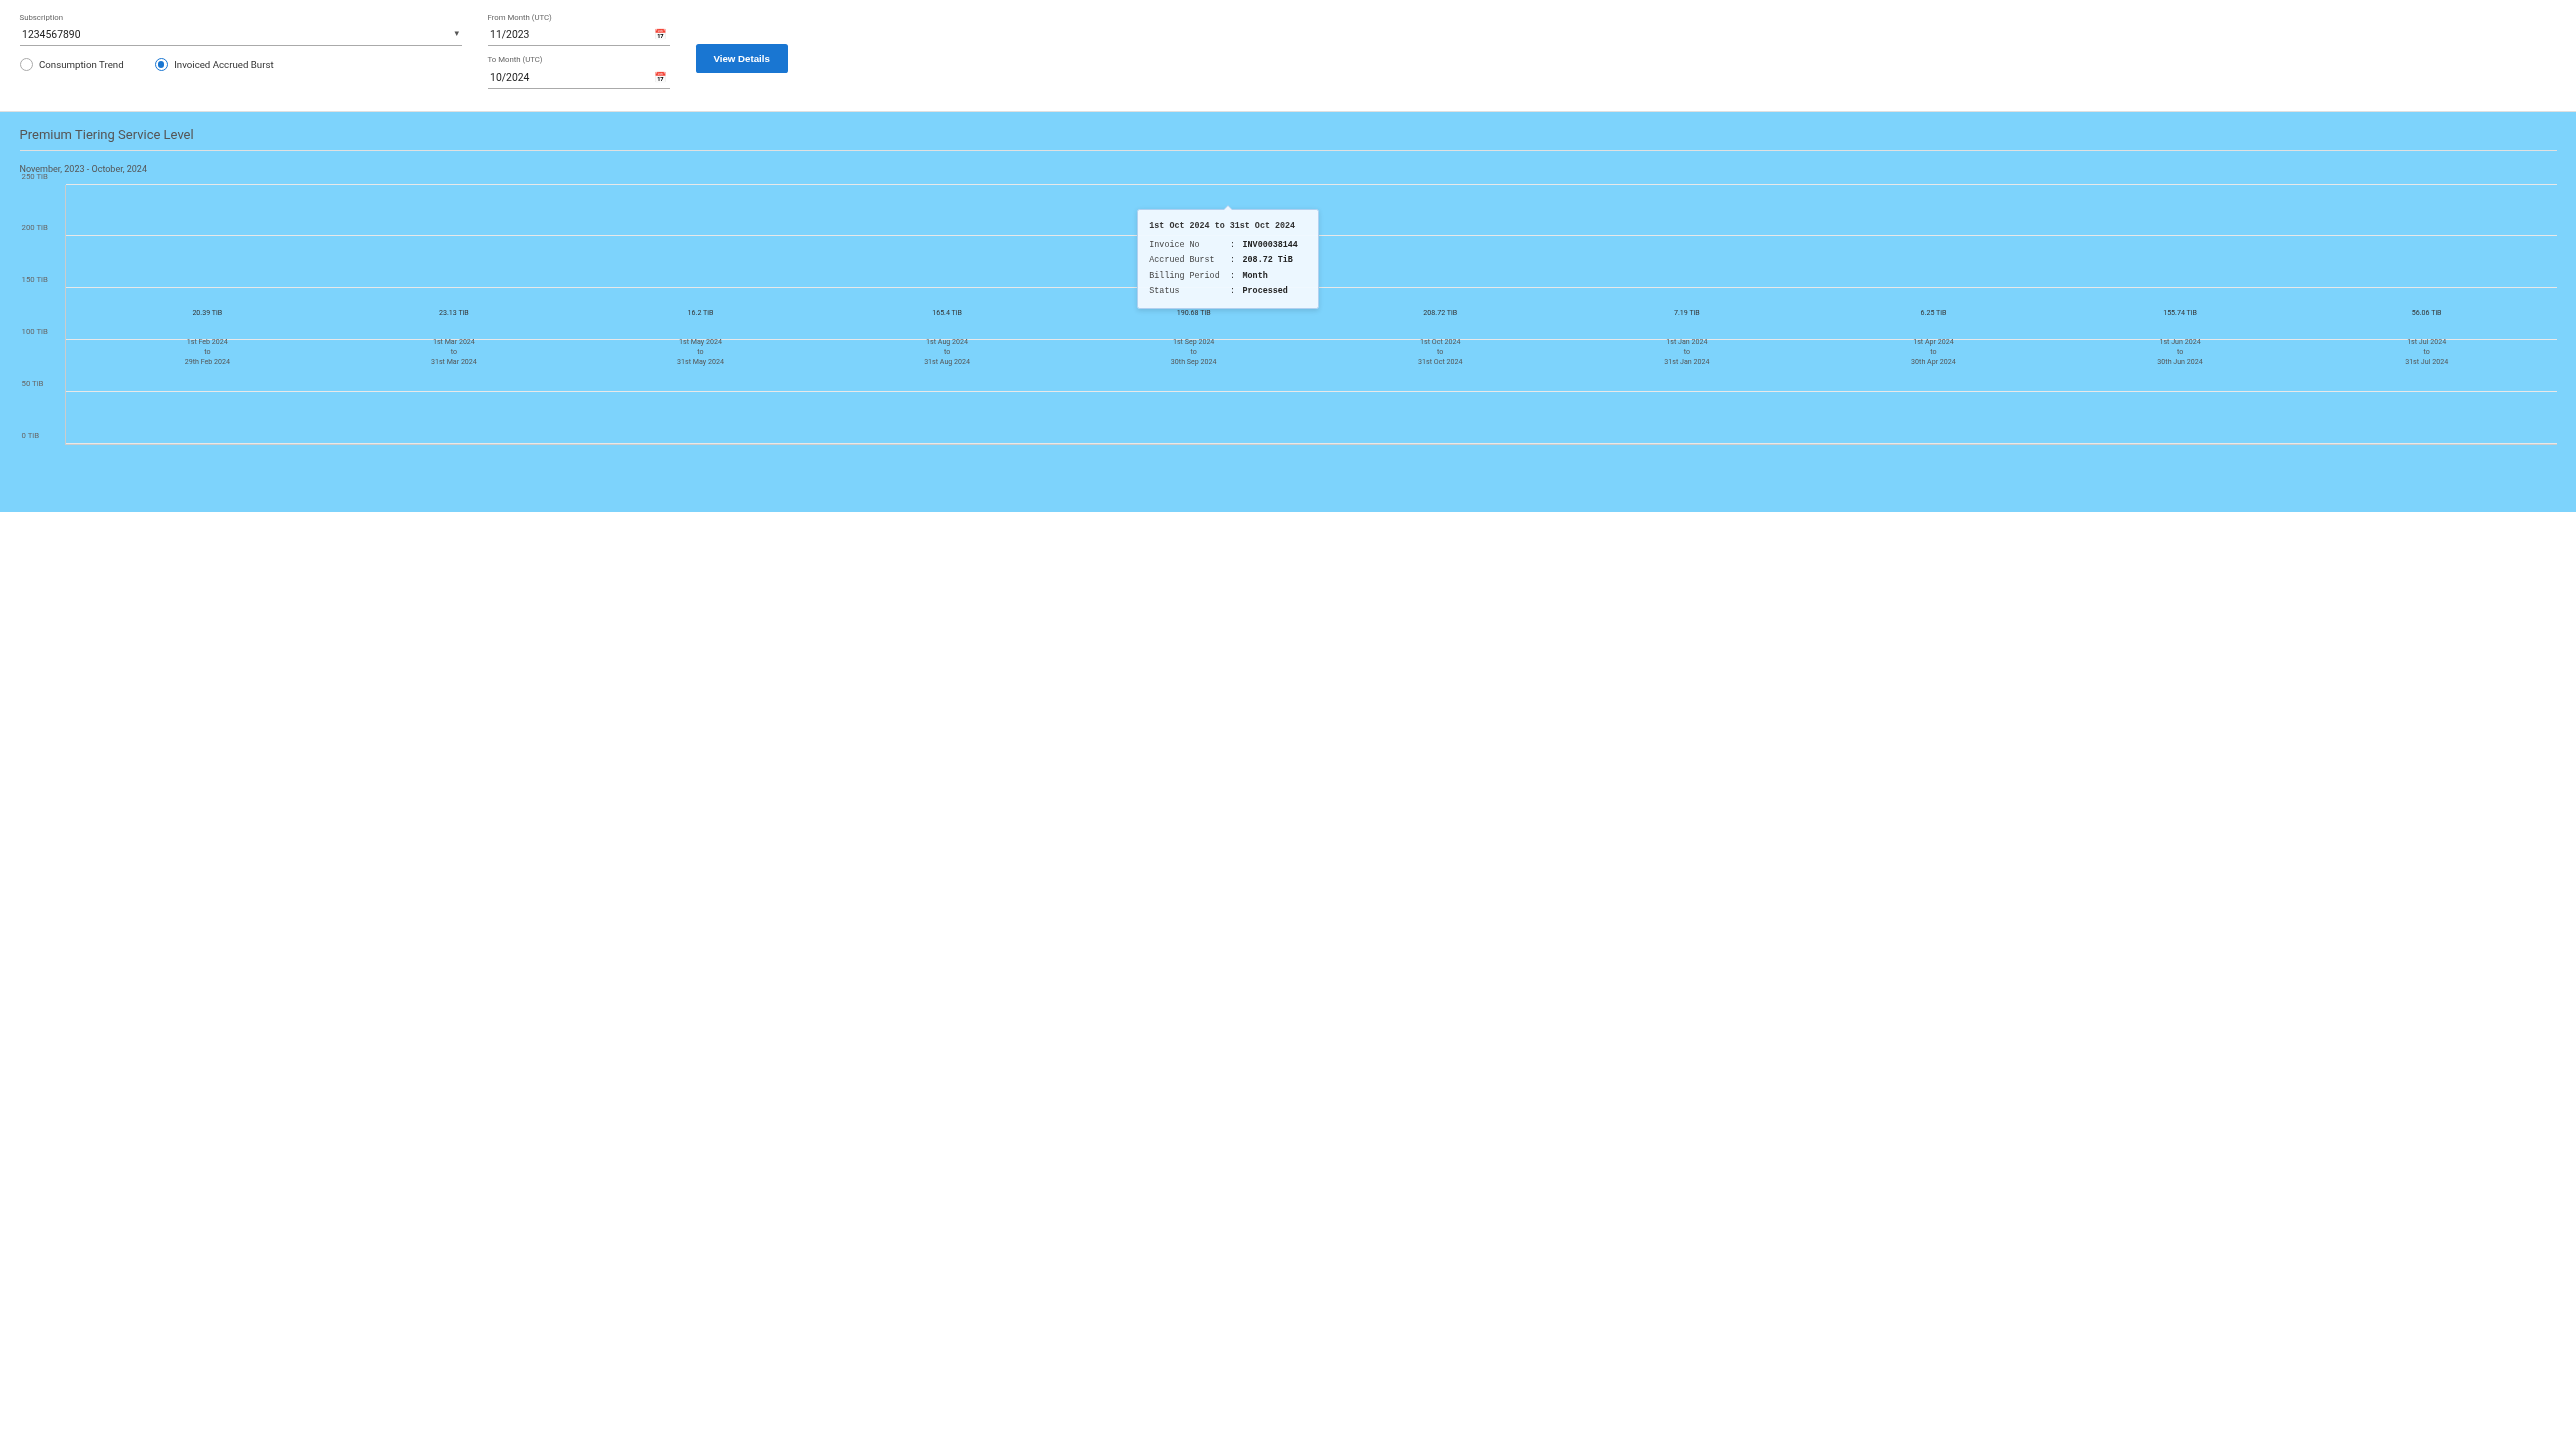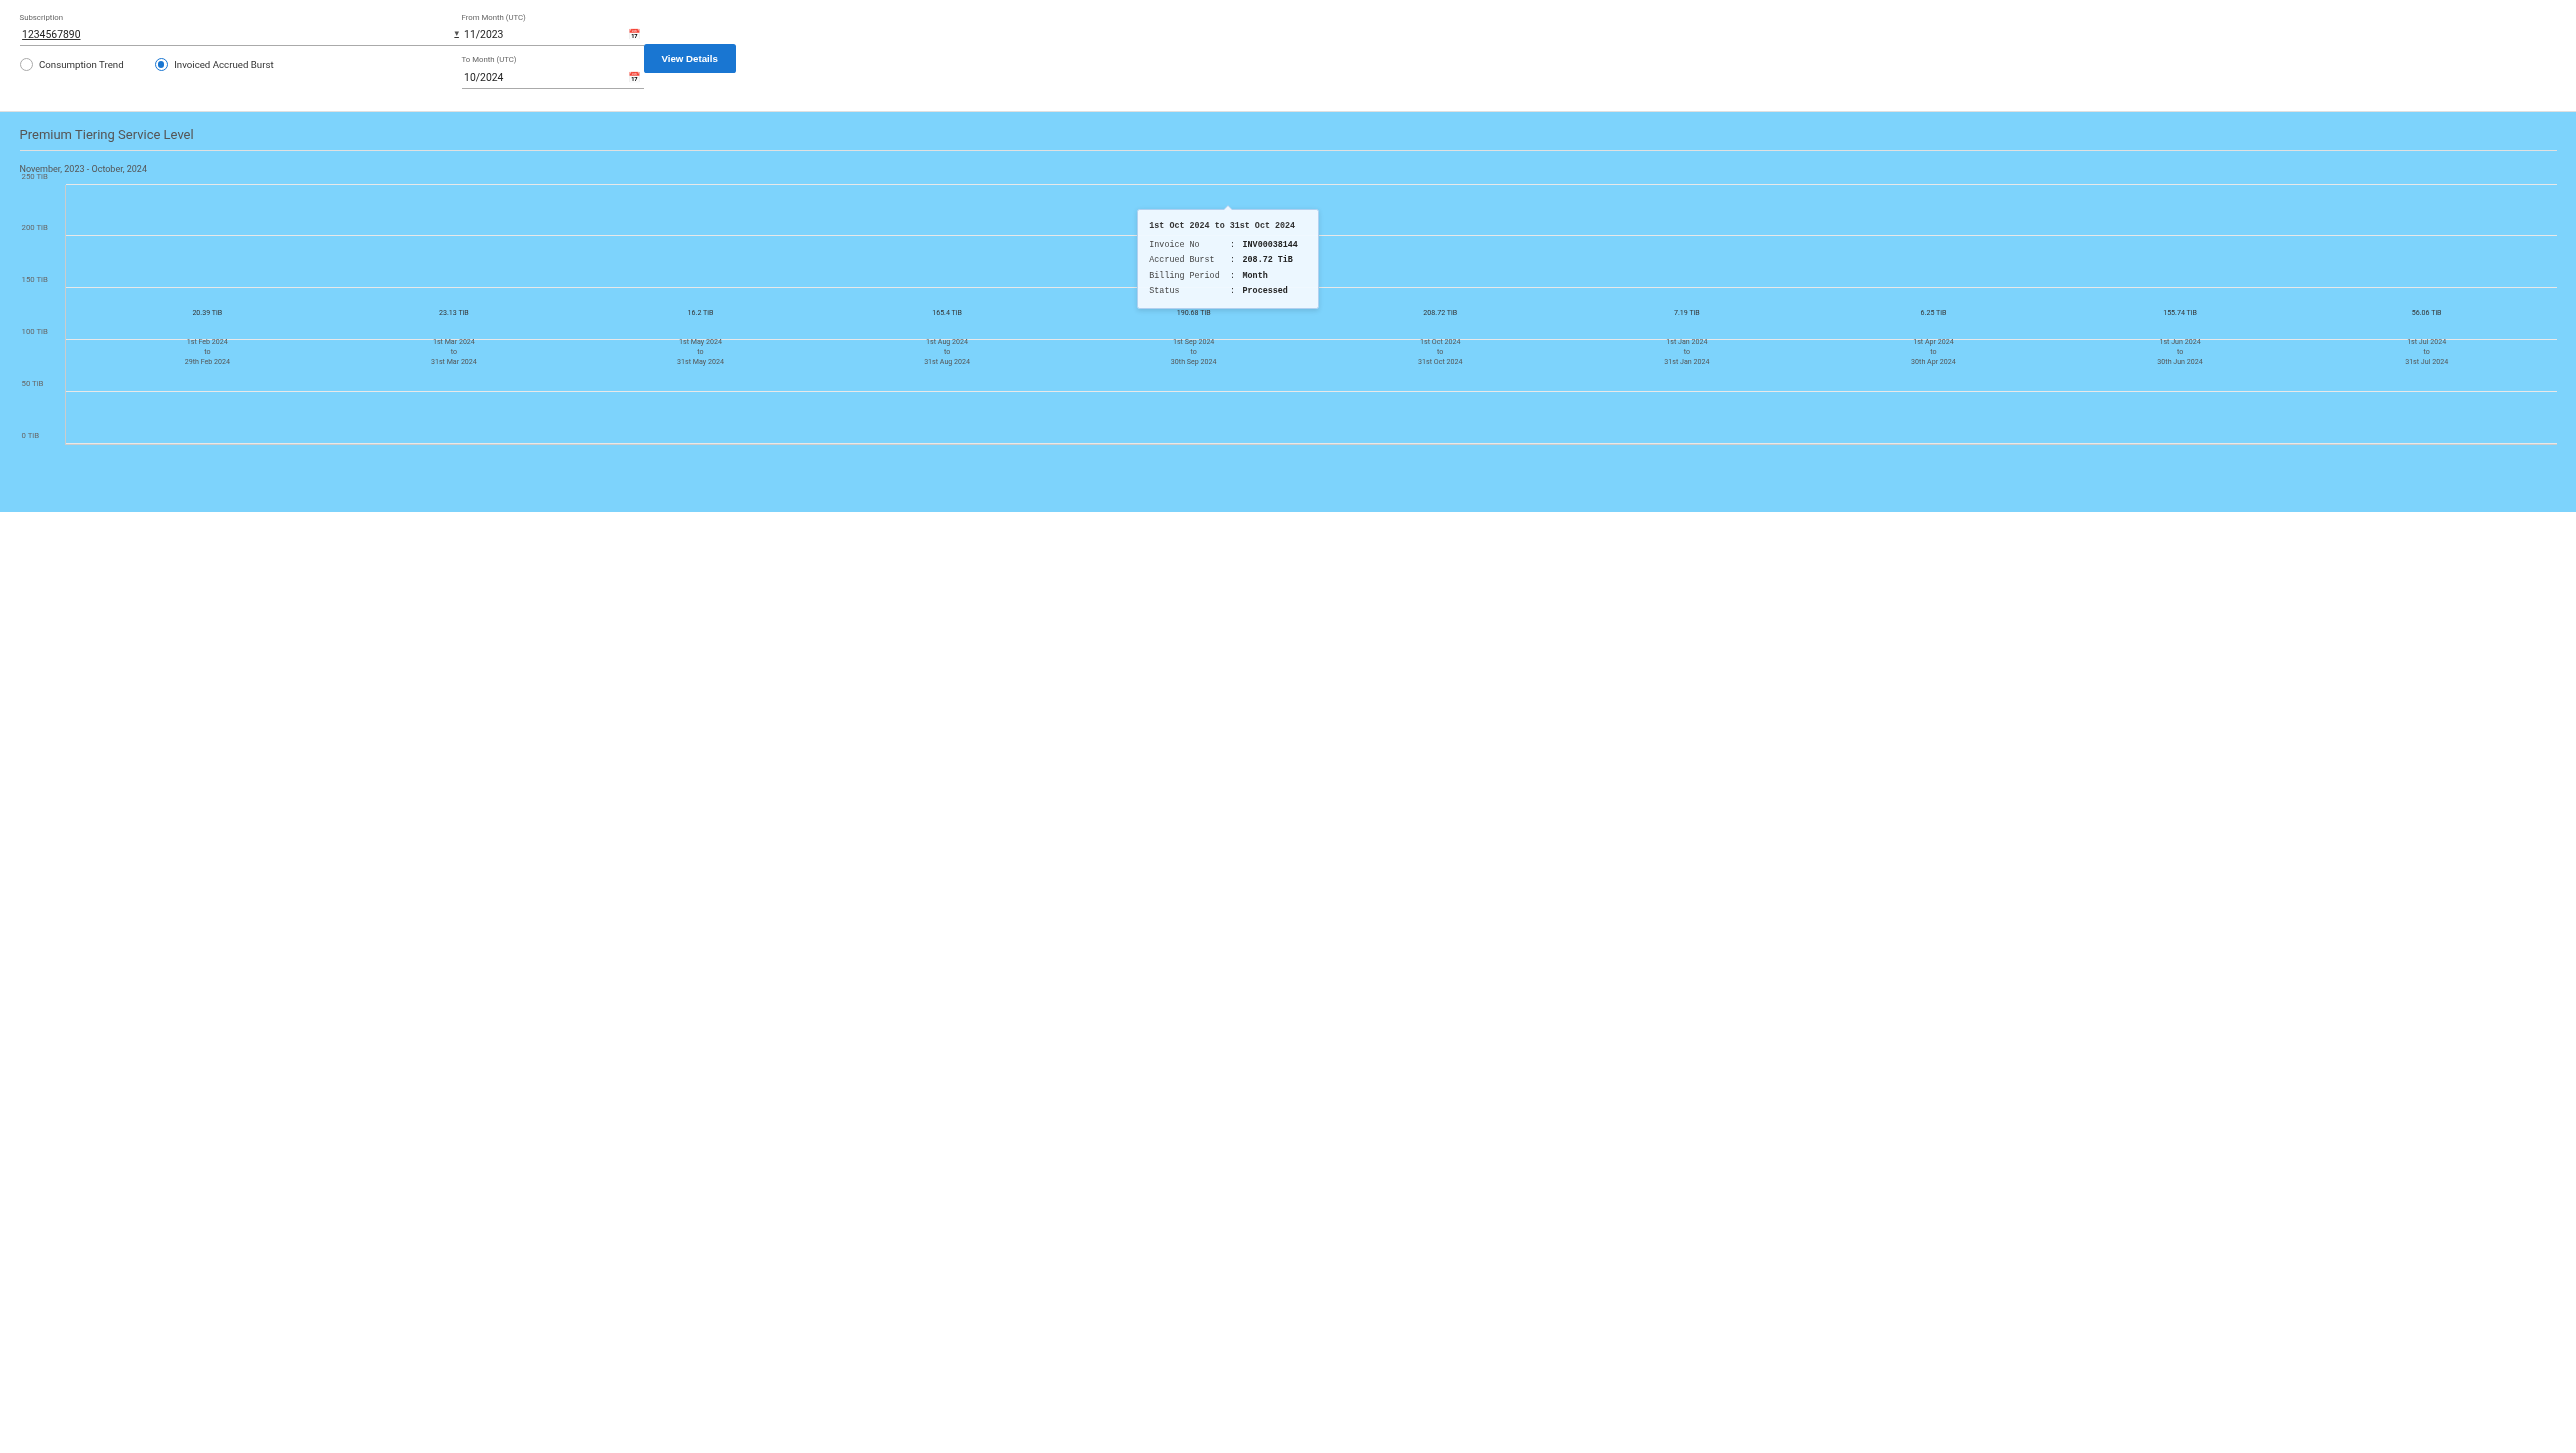--- a/index.html
+++ b/index.html
@@ -10,38 +10,38 @@
       font-size: 9px;
     }
     .top-section {
       padding: 13px 19.5px 13px 19.5px;
       background: #fff;
       border-bottom: 0.6px solid #e0e0e0;
     }
     .top-row {
       display: flex;
       align-items: flex-start;
+      gap: 26px;
     }
     .subscription-group {
       flex: 1;
       max-width: 442px;
     }
     .field-label {
       font-size: 7.8px;
       color: #666;
       margin-bottom: 2.6px;
     }
     .subscription-select {
       display: flex;
       align-items: flex-start;
       justify-content: space-between;
       border-bottom: 0.6px solid #aaa;
       padding: 3.9px 2.6px;
       cursor: pointer;
-      text-decoration: underline;
     }
     .subscription-value {
       font-size: 10.4px;
       color: #222;
     }
     .dropdown-arrow {
       color: #555;
       font-size: 9px;
     }
     .date-group {

